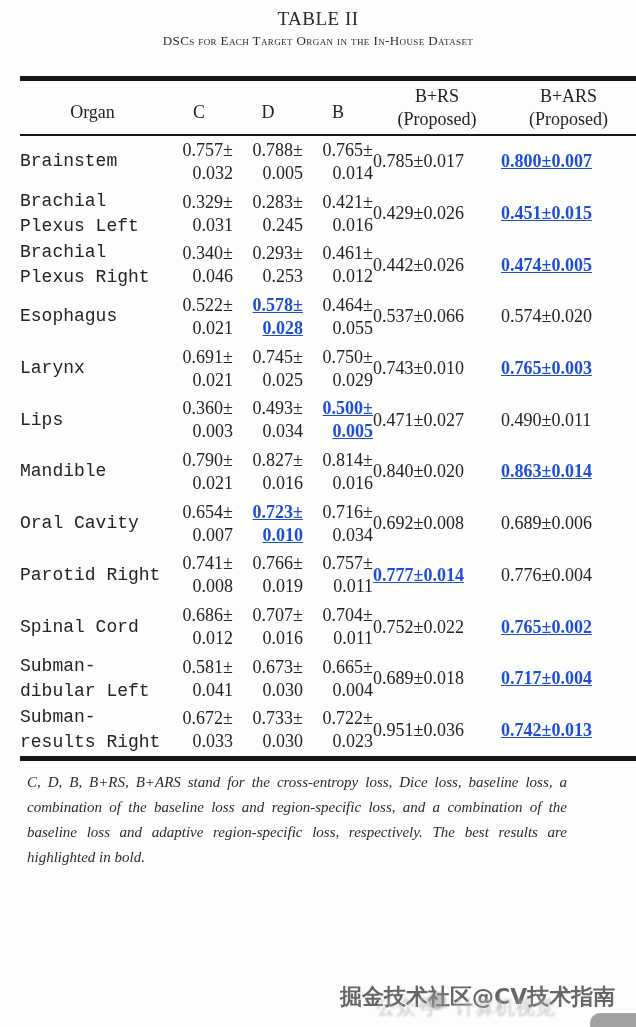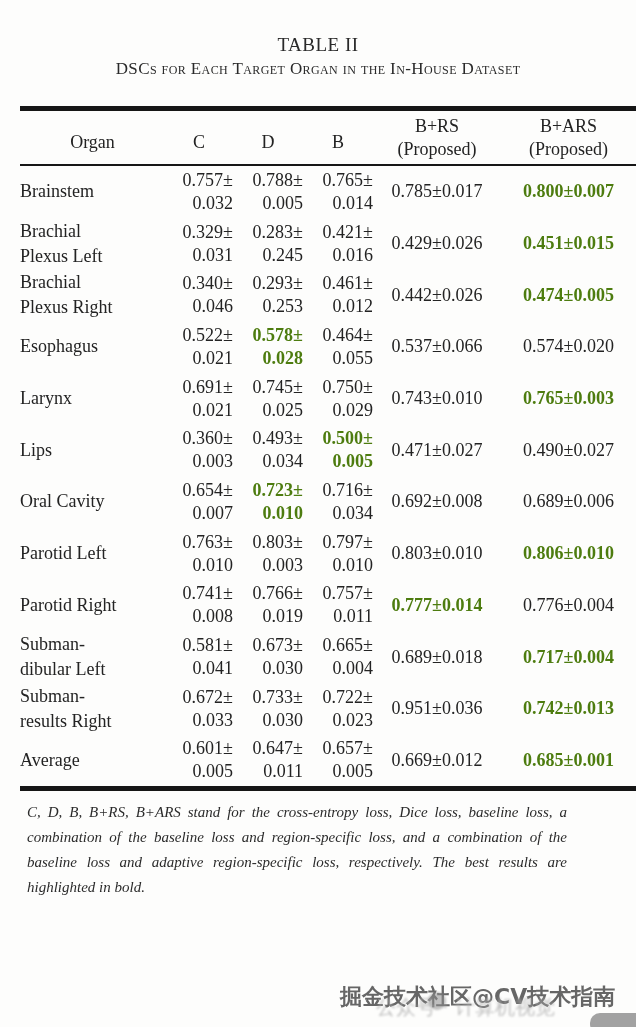--- a/index.html
+++ b/index.html
@@ -6,29 +6,29 @@
   .page {
     position: relative;
     width: 636px;
     height: 1027px;
     background: #fdfdfc;
     overflow: hidden;
     font-family: "Liberation Serif", "DejaVu Serif", serif;
     color: #232323;
   }
   
-  .caption { padding-top: 34px; text-align: center; }
+  .caption { padding-top: 8px; text-align: center; }
   .caption .tnum {
     font-size: 19px;
     letter-spacing: 0.5px;
     color: #2a2a2a;
   }
   .caption .ttitle {
     margin-top: 3px;
-    font-size: 17px;
+    font-size: 13px;
     font-variant: small-caps;
     letter-spacing: 0.4px;
     color: #2a2a2a;
   }
   
   table.results {
     table-layout: fixed;
     border-collapse: collapse;
     width: 616px;
     margin: 27px 16px 0 20px;
@@ -49,24 +49,25 @@
   table.results td {
     height: 51.7px;
     padding: 0;
     vertical-align: middle;
     font-size: 18px;
   }
   td.organ-cell {
     text-align: left;
     padding-left: 10px;
     line-height: 25px;
+    font-family: Liberation Mono, monospace;
   }
   td.num-cell { text-align: right; line-height: 23px; }
-  td.wide-cell { text-align: center; }
-  .bold { font-weight: bold; color: #4d7c0f; }
+  td.wide-cell { }
+  .bold { font-weight: bold; color: #1d4ed8; text-decoration: underline; }
   
   .footnote {
     margin: 9px 0 0 27px;
     width: 540px;
     font-style: italic;
     font-size: 15px;
     line-height: 25px;
     text-align: justify;
     color: #2b2b2b;
   }
@@ -267,21 +268,40 @@
           </td>
           <td class="num-cell">
             <div>0.493±</div>
             <div>0.034</div>
           </td>
           <td class="num-cell bold">
             <div>0.500±</div>
             <div>0.005</div>
           </td>
           <td class="wide-cell">0.471±0.027</td>
-          <td class="wide-cell">0.490±0.027</td>
+          <td class="wide-cell">0.490±0.011</td>
+        </tr>
+        <tr>
+          <td class="organ-cell">
+            <div>Mandible</div>
+          </td>
+          <td class="num-cell">
+            <div>0.790±</div>
+            <div>0.021</div>
+          </td>
+          <td class="num-cell">
+            <div>0.827±</div>
+            <div>0.016</div>
+          </td>
+          <td class="num-cell">
+            <div>0.814±</div>
+            <div>0.016</div>
+          </td>
+          <td class="wide-cell">0.840±0.020</td>
+          <td class="wide-cell bold">0.863±0.014</td>
         </tr>
         <tr>
           <td class="organ-cell">
             <div>Oral Cavity</div>
           </td>
           <td class="num-cell">
             <div>0.654±</div>
             <div>0.007</div>
           </td>
           <td class="num-cell bold">
@@ -290,58 +310,58 @@
           </td>
           <td class="num-cell">
             <div>0.716±</div>
             <div>0.034</div>
           </td>
           <td class="wide-cell">0.692±0.008</td>
           <td class="wide-cell">0.689±0.006</td>
         </tr>
         <tr>
           <td class="organ-cell">
-            <div>Parotid Left</div>
-          </td>
-          <td class="num-cell">
-            <div>0.763±</div>
-            <div>0.010</div>
-          </td>
-          <td class="num-cell">
-            <div>0.803±</div>
-            <div>0.003</div>
-          </td>
-          <td class="num-cell">
-            <div>0.797±</div>
-            <div>0.010</div>
-          </td>
-          <td class="wide-cell">0.803±0.010</td>
-          <td class="wide-cell bold">0.806±0.010</td>
-        </tr>
-        <tr>
-          <td class="organ-cell">
             <div>Parotid Right</div>
           </td>
           <td class="num-cell">
             <div>0.741±</div>
             <div>0.008</div>
           </td>
           <td class="num-cell">
             <div>0.766±</div>
             <div>0.019</div>
           </td>
           <td class="num-cell">
             <div>0.757±</div>
             <div>0.011</div>
           </td>
           <td class="wide-cell bold">0.777±0.014</td>
           <td class="wide-cell">0.776±0.004</td>
         </tr>
         <tr>
           <td class="organ-cell">
+            <div>Spinal Cord</div>
+          </td>
+          <td class="num-cell">
+            <div>0.686±</div>
+            <div>0.012</div>
+          </td>
+          <td class="num-cell">
+            <div>0.707±</div>
+            <div>0.016</div>
+          </td>
+          <td class="num-cell">
+            <div>0.704±</div>
+            <div>0.011</div>
+          </td>
+          <td class="wide-cell">0.752±0.022</td>
+          <td class="wide-cell bold">0.765±0.002</td>
+        </tr>
+        <tr>
+          <td class="organ-cell">
             <div>Subman-</div>
             <div>dibular Left</div>
           </td>
           <td class="num-cell">
             <div>0.581±</div>
             <div>0.041</div>
           </td>
           <td class="num-cell">
             <div>0.673±</div>
             <div>0.030</div>
@@ -365,39 +385,20 @@
           <td class="num-cell">
             <div>0.733±</div>
             <div>0.030</div>
           </td>
           <td class="num-cell">
             <div>0.722±</div>
             <div>0.023</div>
           </td>
           <td class="wide-cell">0.951±0.036</td>
           <td class="wide-cell bold">0.742±0.013</td>
-        </tr>
-        <tr>
-          <td class="organ-cell">
-            <div>Average</div>
-          </td>
-          <td class="num-cell">
-            <div>0.601±</div>
-            <div>0.005</div>
-          </td>
-          <td class="num-cell">
-            <div>0.647±</div>
-            <div>0.011</div>
-          </td>
-          <td class="num-cell">
-            <div>0.657±</div>
-            <div>0.005</div>
-          </td>
-          <td class="wide-cell">0.669±0.012</td>
-          <td class="wide-cell bold">0.685±0.001</td>
         </tr>
       </tbody>
   </table>
 
   <div class="footnote">C, D, B, B+RS, B+ARS stand for the cross-entropy loss, Dice loss, baseline loss, a combination of the baseline loss and region-specific loss, and a combination of the baseline loss and adaptive region-specific loss, respectively. The best results are highlighted in bold.</div>
 
   <div class="watermark">
     <span class="wm-dark">掘金技术社区@CV技术指南</span>
     <span class="wm-dot"></span>
     <span class="wm-light">公众号 · 计算机视觉</span>

